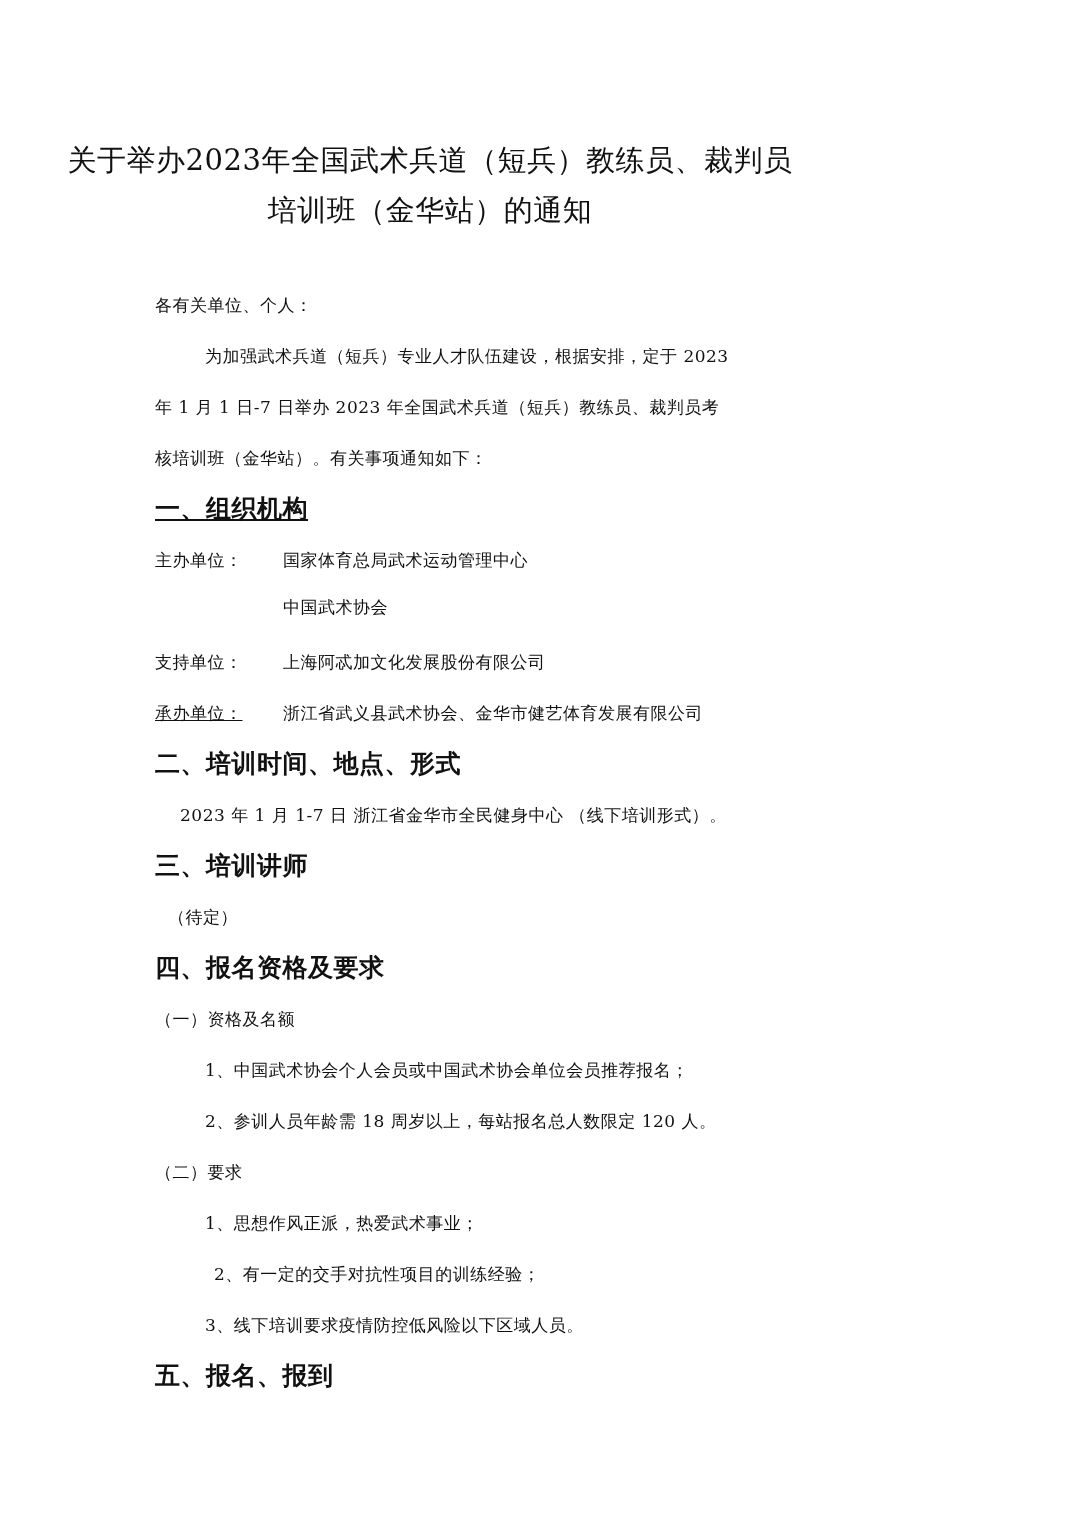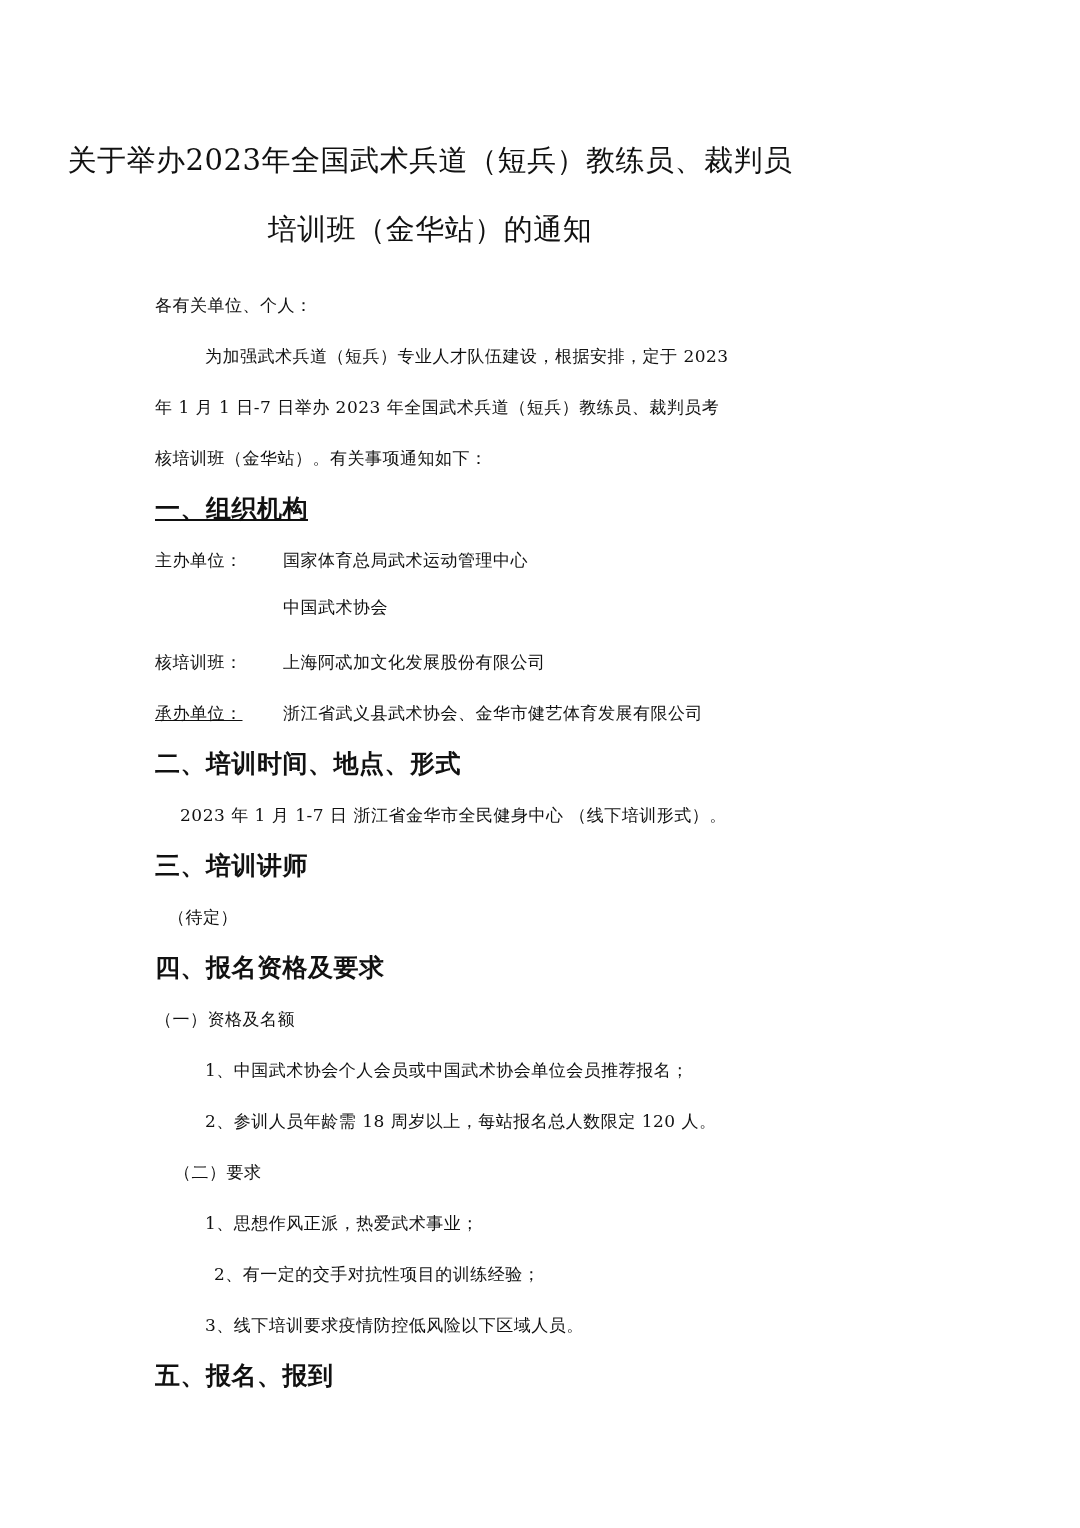--- a/index.html
+++ b/index.html
@@ -43,51 +43,51 @@
       font-family: "DejaVu Sans", "Liberation Sans", sans-serif;
       font-size: 25px;
     }
   </style>
 </head>
 <body>
 
 <div class="page">
 
   <div class="title" style="top:142px;">关于举办2023年全国武术兵道（短兵）教练员、裁判员</div>
-  <div class="title" style="top:211px;font-family:Liberation Serif, serif;">培训班（金华站）的通知</div>
+  <div class="title" style="top:192px;font-family:Liberation Serif, serif;">培训班（金华站）的通知</div>
 
   <div class="line" style="left:155px; top:290px;">各有关单位、个人：</div>
 
   <div class="line" style="left:205px; top:341px;">为加强武术兵道（短兵）专业人才队伍建设，根据安排，定于 2023</div>
   <div class="line" style="left:155px; top:392px;">年 1 月 1 日-7 日举办 2023 年全国武术兵道（短兵）教练员、裁判员考</div>
   <div class="line" style="left:155px; top:443px;text-align:center;">核培训班（金华站）。有关事项通知如下：</div>
 
   <div class="line heading" style="left:155px; top:494px;text-decoration:underline;">一、组织机构</div>
 
   <div class="line" style="left:155px; top:545px;">主办单位：</div>
   <div class="line" style="left:283px; top:545px;">国家体育总局武术运动管理中心</div>
   <div class="line" style="left:283px; top:592px;">中国武术协会</div>
 
-  <div class="line" style="left:155px; top:647px;">核培训班：</div>
+  <div class="line" style="left:155px; top:647px;">支持单位：</div>
   <div class="line" style="left:283px; top:647px;">上海阿忒加文化发展股份有限公司</div>
 
   <div class="line" style="left:155px; top:698px;text-decoration:underline;">承办单位：</div>
   <div class="line" style="left:283px; top:698px;">浙江省武义县武术协会、金华市健艺体育发展有限公司</div>
 
   <div class="line heading" style="left:155px; top:749px;">二、培训时间、地点、形式</div>
   <div class="line" style="left:180px; top:800px;">2023 年 1 月 1-7 日  浙江省金华市全民健身中心  （线下培训形式）。</div>
 
   <div class="line heading" style="left:155px; top:851px;">三、培训讲师</div>
   <div class="line" style="left:168px; top:902px;">（待定）</div>
 
   <div class="line heading" style="left:155px; top:953px;">四、报名资格及要求</div>
   <div class="line" style="left:155px; top:1004px;">（一）资格及名额</div>
   <div class="line" style="left:205px; top:1055px;">1、中国武术协会个人会员或中国武术协会单位会员推荐报名；</div>
   <div class="line" style="left:205px; top:1106px;">2、参训人员年龄需 18 周岁以上，每站报名总人数限定 120 人。</div>
 
-  <div class="line" style="left:155px; top:1157px;margin-left:19px;">（二）要求</div>
+  <div class="line" style="left:155px; top:1157px;">（二）要求</div>
   <div class="line" style="left:205px; top:1208px;">1、思想作风正派，热爱武术事业；</div>
   <div class="line" style="left:214px; top:1259px;">2、有一定的交手对抗性项目的训练经验；</div>
   <div class="line" style="left:205px; top:1310px;">3、线下培训要求疫情防控低风险以下区域人员。</div>
 
   <div class="line heading" style="left:155px; top:1361px;">五、报名、报到</div>
 
 </div>
 
 </body></html>

